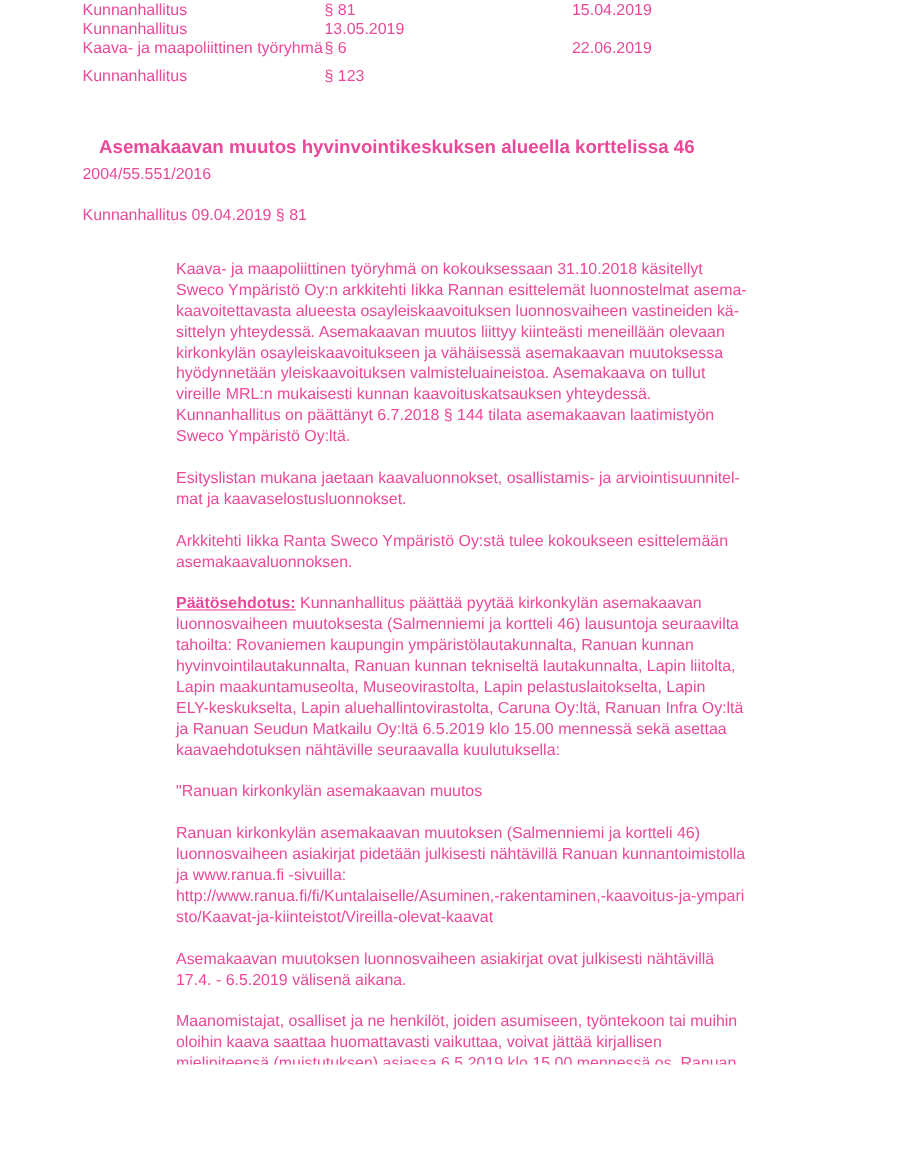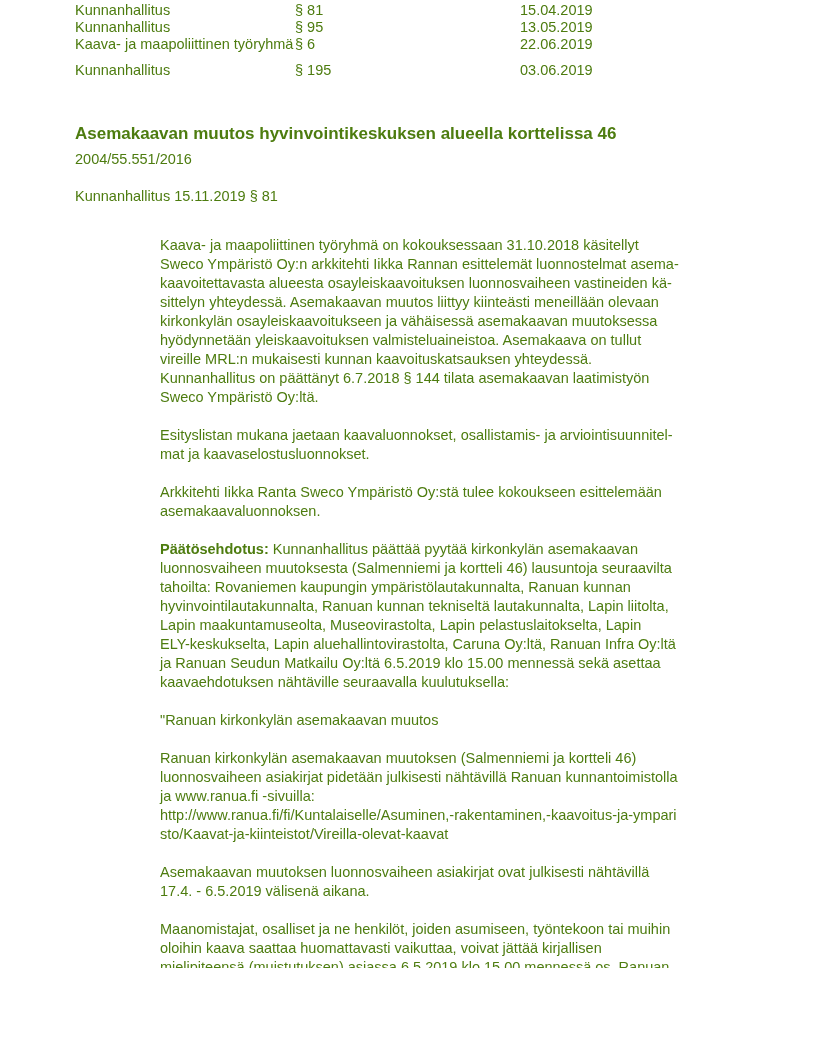--- a/index.html
+++ b/index.html
@@ -6,21 +6,21 @@
     margin: 0;
     padding: 0;
     background: #ffffff;
   }
   .page {
     position: relative;
     width: 816px;
     height: 968px;
     background: #ffffff;
     font-family: "Liberation Sans", sans-serif;
-    color: #4d7c0f;
+    color: #ec4899;
     overflow: hidden;
   }
   
   .history-table {
     position: absolute;
     left: 75px;
     top: 2px;
     width: 700px;
     font-size: 14.5px;
     line-height: 17px;
@@ -28,21 +28,21 @@
   .history-row {
     display: grid;
     grid-template-columns: 220px 225px 1fr;
   }
   .history-row.spaced {
     margin-top: 9px;
   }
   
   .title {
     position: absolute;
-    left: 75px;
+    left: 90px;
     top: 112px;
     font-size: 17px;
     font-weight: bold;
     line-height: 21px;
     white-space: nowrap;
   }
   .case-number {
     position: absolute;
     left: 75px;
     top: 150px;
@@ -64,55 +64,54 @@
     width: 640px;
     font-size: 14.5px;
     line-height: 19px;
   }
   .doc-body p {
     margin: 0 0 19px 0;
     white-space: pre-line;
   }
   .decision-label {
     font-weight: bold;
+    text-decoration: underline;
   }
 </style>
 </head>
 <body>
 
 <div class="page">
 
   <div class="history-table">
     <div class="history-row">
       <span>Kunnanhallitus</span>
       <span>§ 81</span>
       <span>15.04.2019</span>
     </div>
     <div class="history-row">
       <span>Kunnanhallitus</span>
-      <span>§ 95</span>
       <span>13.05.2019</span>
     </div>
     <div class="history-row">
       <span>Kaava- ja maapoliittinen työryhmä</span>
       <span>§ 6</span>
       <span>22.06.2019</span>
     </div>
     <div class="history-row spaced">
       <span>Kunnanhallitus</span>
-      <span>§ 195</span>
-      <span>03.06.2019</span>
+      <span>§ 123</span>
     </div>
   </div>
 
   <h1 class="title">Asemakaavan muutos hyvinvointikeskuksen alueella korttelissa 46</h1>
 
   <div class="case-number">2004/55.551/2016</div>
 
-  <div class="meeting-ref">Kunnanhallitus 15.11.2019 § 81</div>
+  <div class="meeting-ref">Kunnanhallitus 09.04.2019 § 81</div>
 
   <div class="doc-body">
     <p>Kaava- ja maapoliittinen työryhmä on kokouksessaan 31.10.2018 käsitellyt
 Sweco Ympäristö Oy:n arkkitehti Iikka Rannan esittelemät luonnostelmat asema-
 kaavoitettavasta alueesta osayleiskaavoituksen luonnosvaiheen vastineiden kä-
 sittelyn yhteydessä. Asemakaavan muutos liittyy kiinteästi meneillään olevaan
 kirkonkylän osayleiskaavoitukseen ja vähäisessä asemakaavan muutoksessa
 hyödynnetään yleiskaavoituksen valmisteluaineistoa. Asemakaava on tullut
 vireille MRL:n mukaisesti kunnan kaavoituskatsauksen yhteydessä.
 Kunnanhallitus on päättänyt 6.7.2018 § 144 tilata asemakaavan laatimistyön

